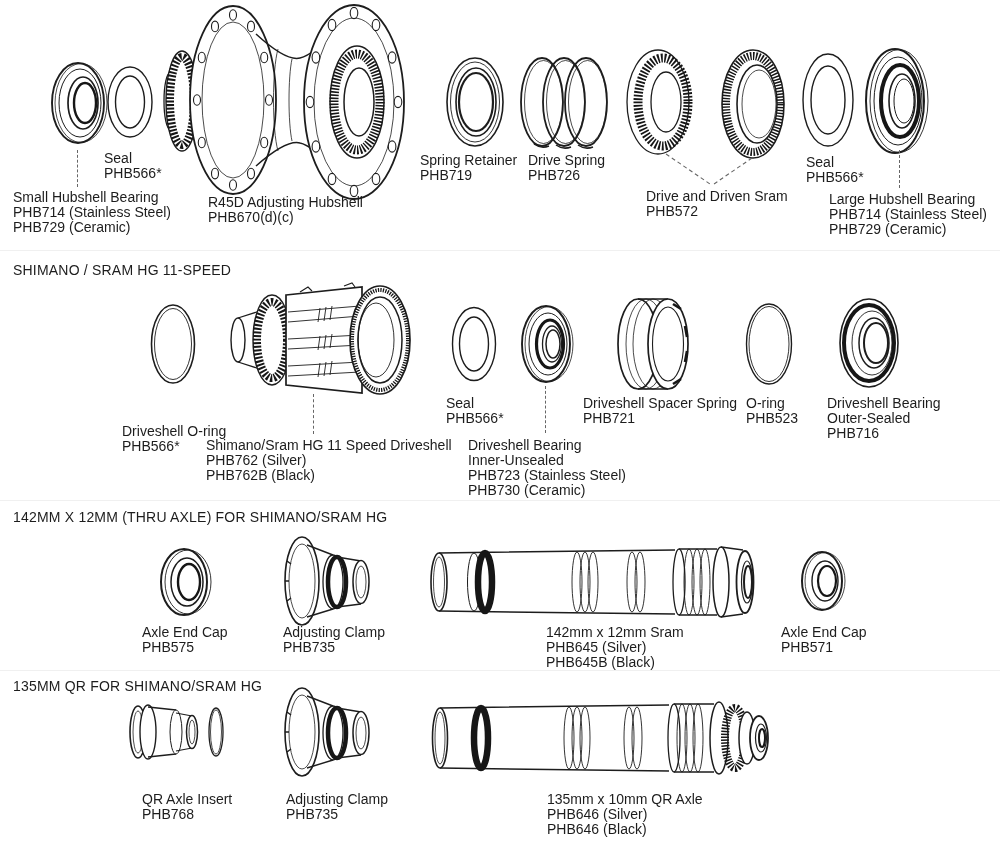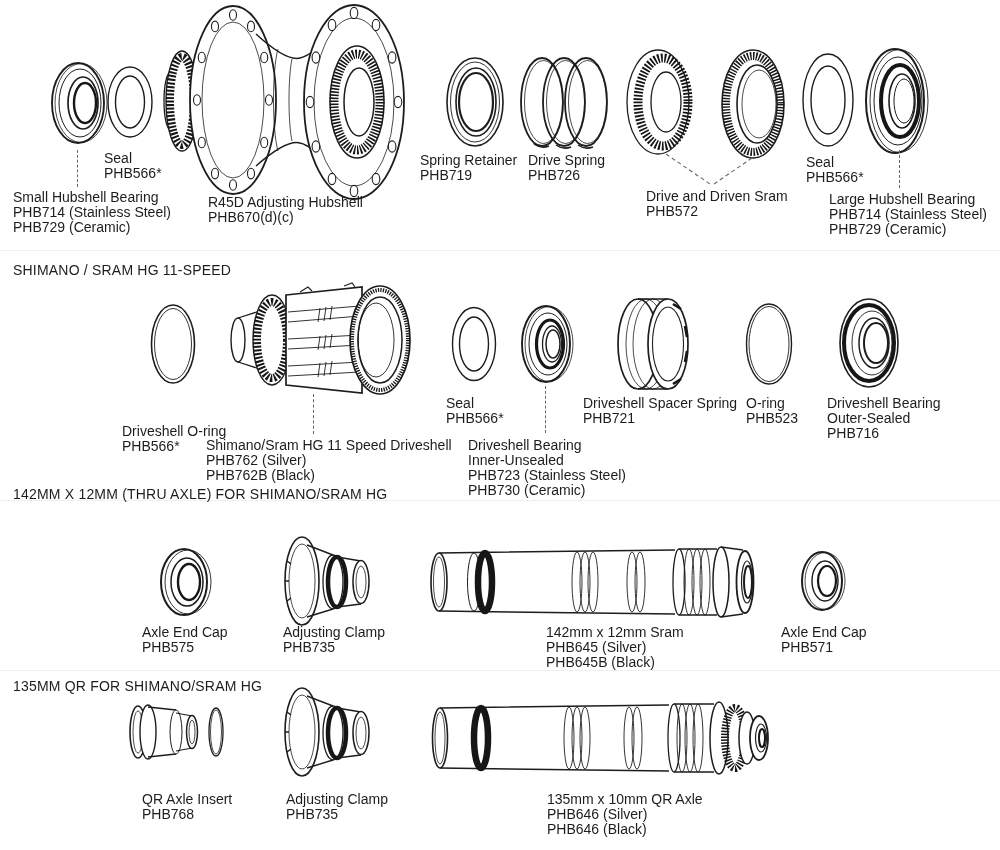--- a/index.html
+++ b/index.html
@@ -228,21 +228,21 @@
     <div class="label" style="left:746px;top:396px;">O-ring
 PHB523</div>
     <div class="label" style="left:827px;top:396px;">Driveshell Bearing
 Outer-Sealed
 PHB716</div>
   </div>
 
   <div class="divider" style="top:500px;"></div>
 
   <div class="sec">
-    <div class="sec-title" style="left:13px;top:486px;">142MM X 12MM (THRU AXLE) FOR SHIMANO/SRAM HG</div>
+    <div class="sec-title" style="left:13px;top:509px;">142MM X 12MM (THRU AXLE) FOR SHIMANO/SRAM HG</div>
 
     <svg class="part" style="left:158px;top:546px;" width="58" height="72" viewBox="0 0 58 72">
       <ellipse class="wf" cx="26" cy="36" rx="23" ry="33" stroke-width="2"></ellipse>
       <ellipse class="ln" cx="30" cy="36" rx="23" ry="32" stroke-width="0.9"></ellipse>
       <ellipse class="wf" cx="29" cy="36" rx="16" ry="24" stroke-width="1.5"></ellipse>
       <ellipse class="kn" cx="31" cy="36" rx="11" ry="18" stroke-width="2.4"></ellipse>
     </svg>
 
     <svg class="part" style="left:281px;top:535px;" width="94" height="92" viewBox="0 0 94 92">
       <ellipse class="wf" cx="21" cy="46" rx="17" ry="44" stroke-width="1.6"></ellipse>

